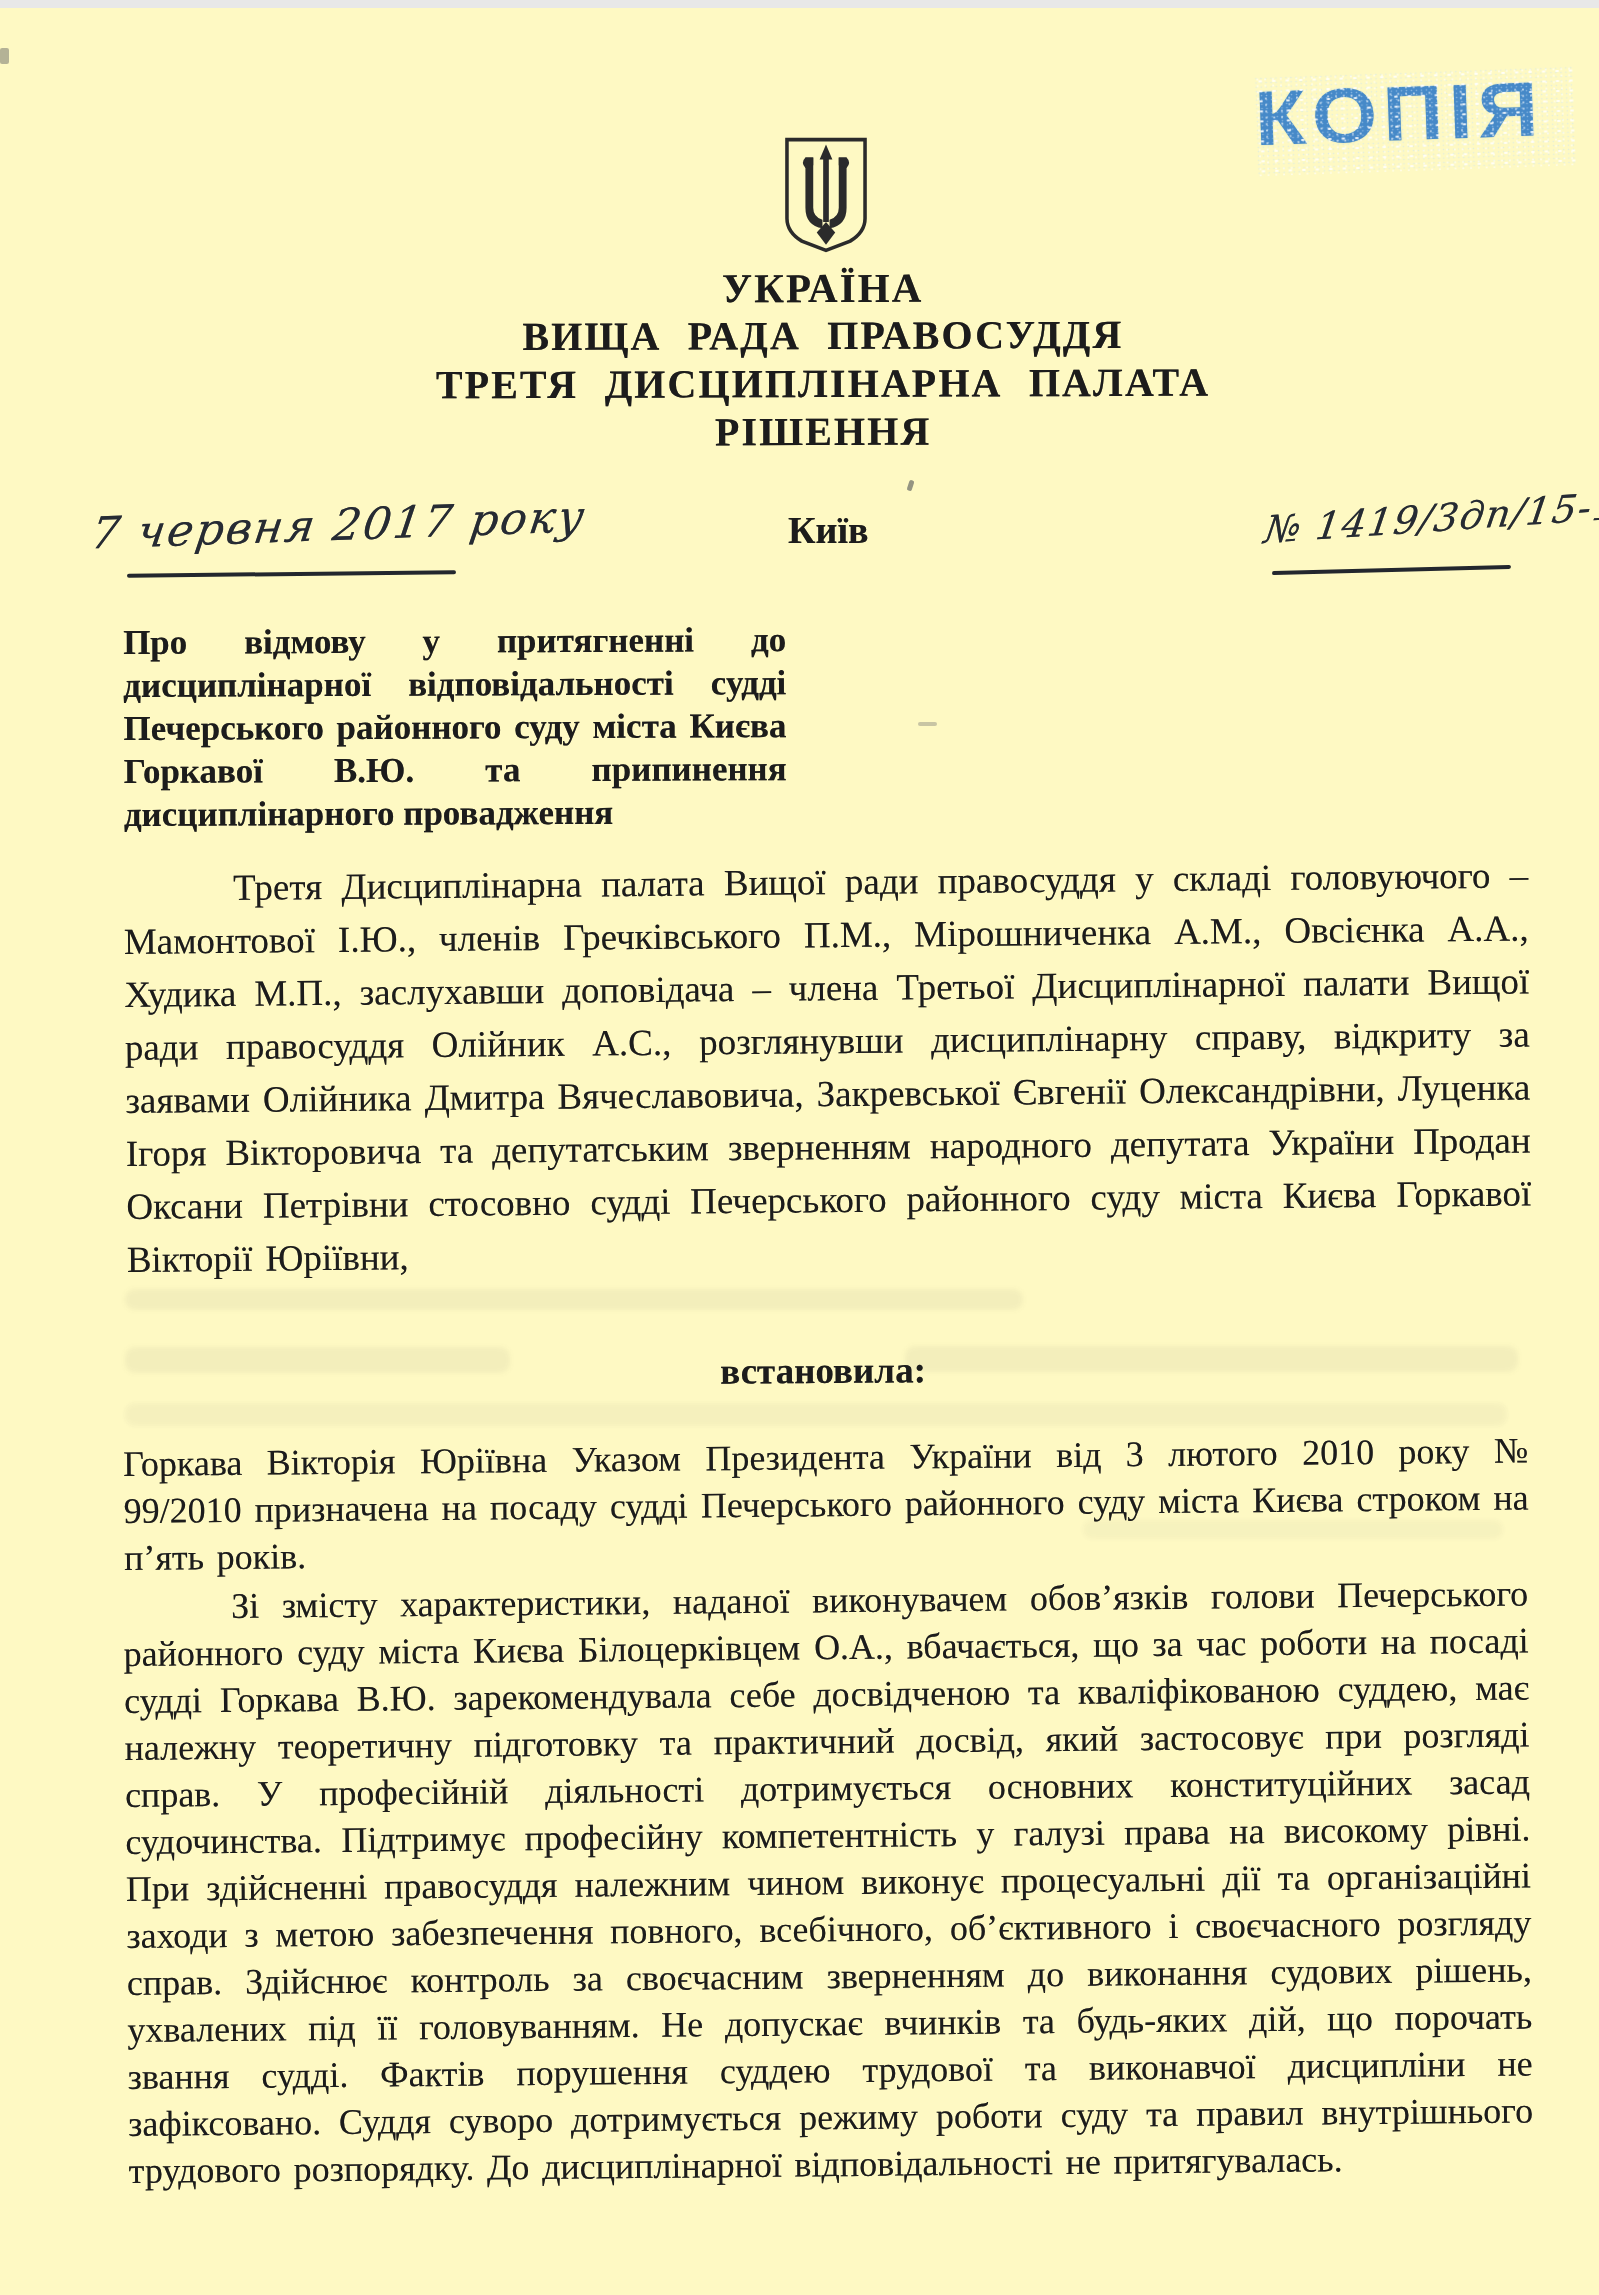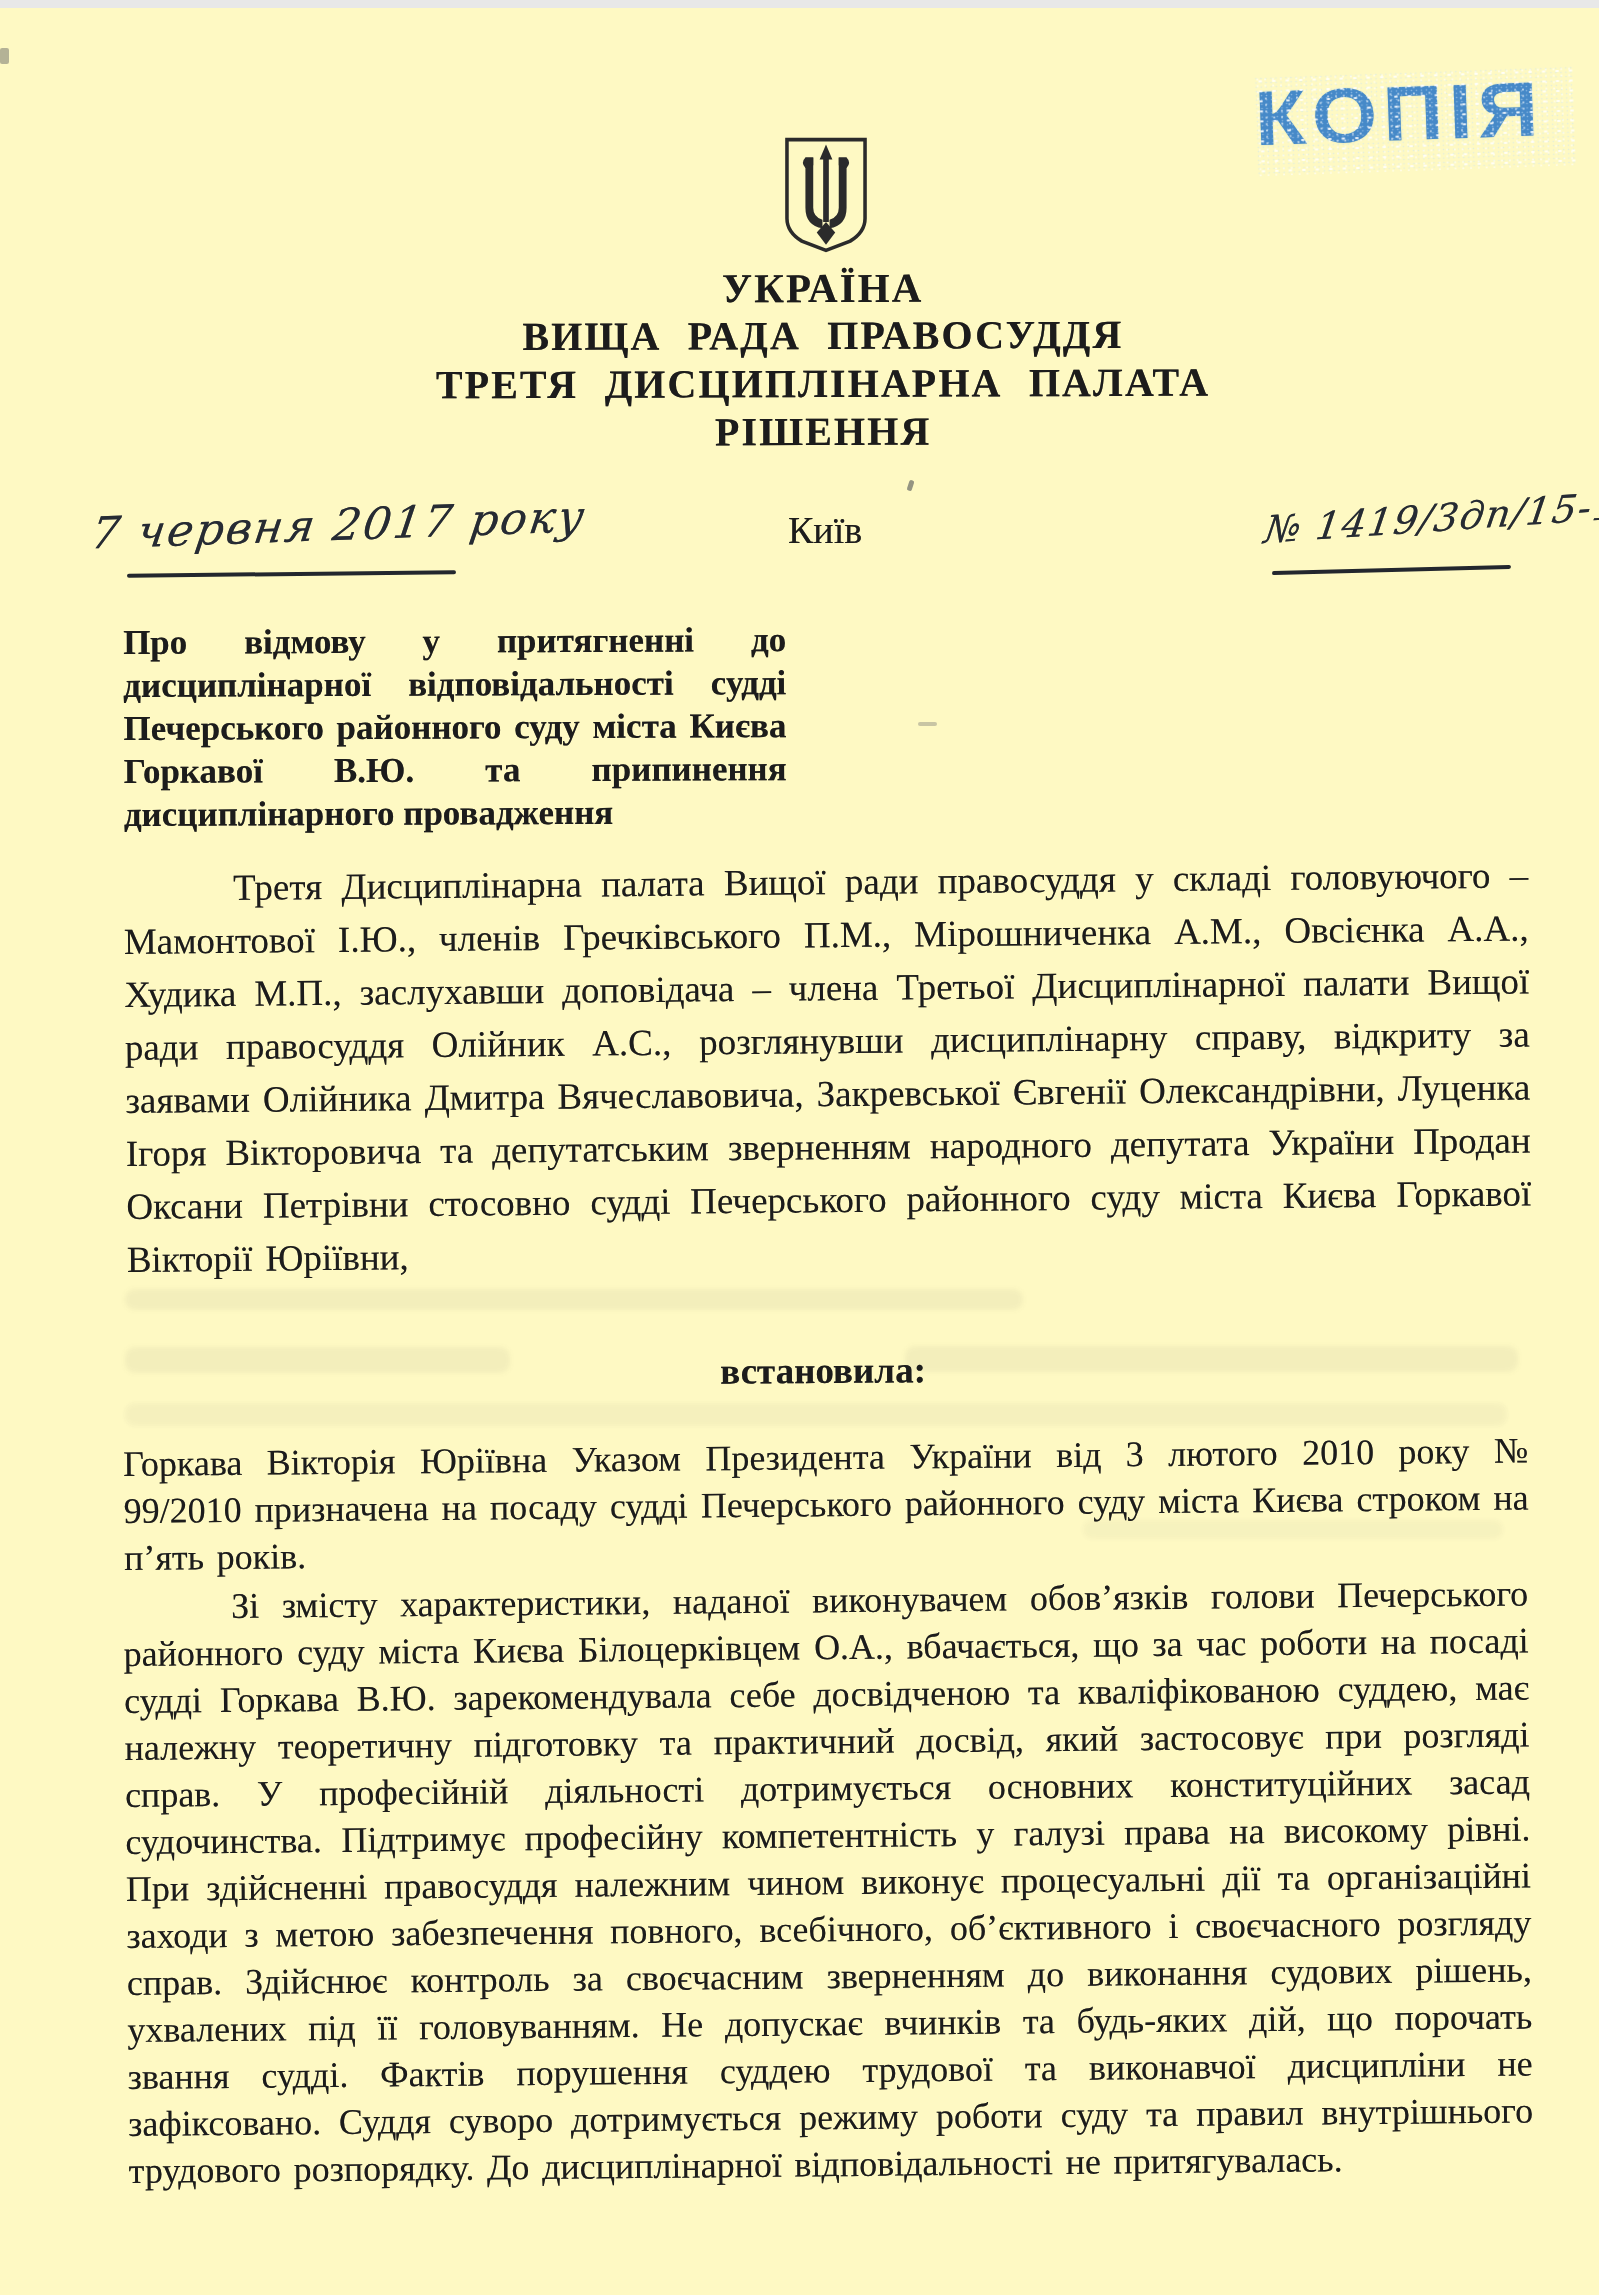--- a/index.html
+++ b/index.html
@@ -53,21 +53,21 @@
     text-shadow:0 0 0.4px rgba(30,35,45,0.6);
     white-space:nowrap;
   }
   .hw-date{position:absolute;left:0;top:1.4px;font-size:44px;letter-spacing:2.1px;
     transform:skewX(-10deg) rotate(-2deg);}
   .hw-number{position:absolute;left:1174px;top:-2.8px;font-size:38px;letter-spacing:1.4px;
     transform:skewX(-12deg) rotate(-4deg);}
   .hw-underline{position:absolute;height:4.3px;background:#23272e;border-radius:2.1px;}
   .u-date{left:34px;top:74px;width:329px;transform:rotate(-0.6deg);}
   .u-number{left:1179px;top:70px;width:239px;transform:rotate(-1.5deg);}
-  .kyiv{position:absolute;left:695px;top:10px;font-weight:normal;font-size:38px;
+  .kyiv{position:absolute;left:695px;top:10px;font-weight:bold;font-size:38px;
     text-shadow:0 0 0.5px rgba(0,0,0,0.55);}
   
   .subject{
     position:absolute;left:123px;top:613px;width:663px;
     font-weight:bold;font-size:35px;line-height:43px;
     text-align:justify;text-justify:inter-word;
     text-shadow:0 0 0.5px rgba(0,0,0,0.5);
     transform:rotate(-0.25deg);transform-origin:left top;
   }
   

